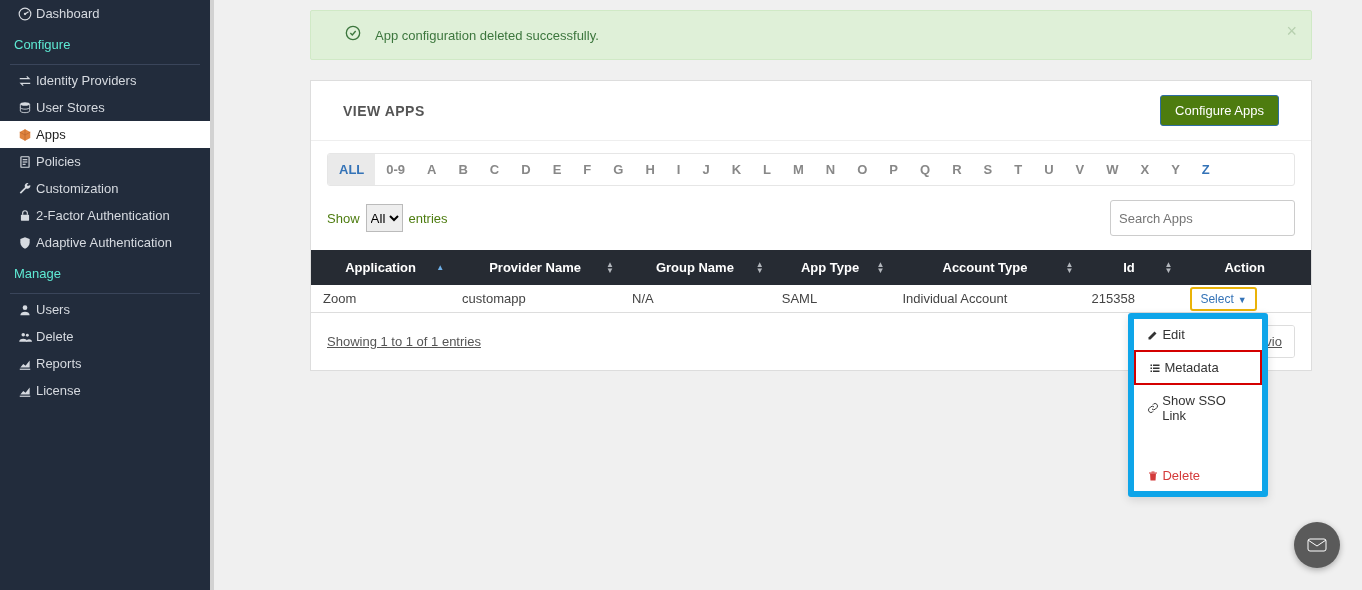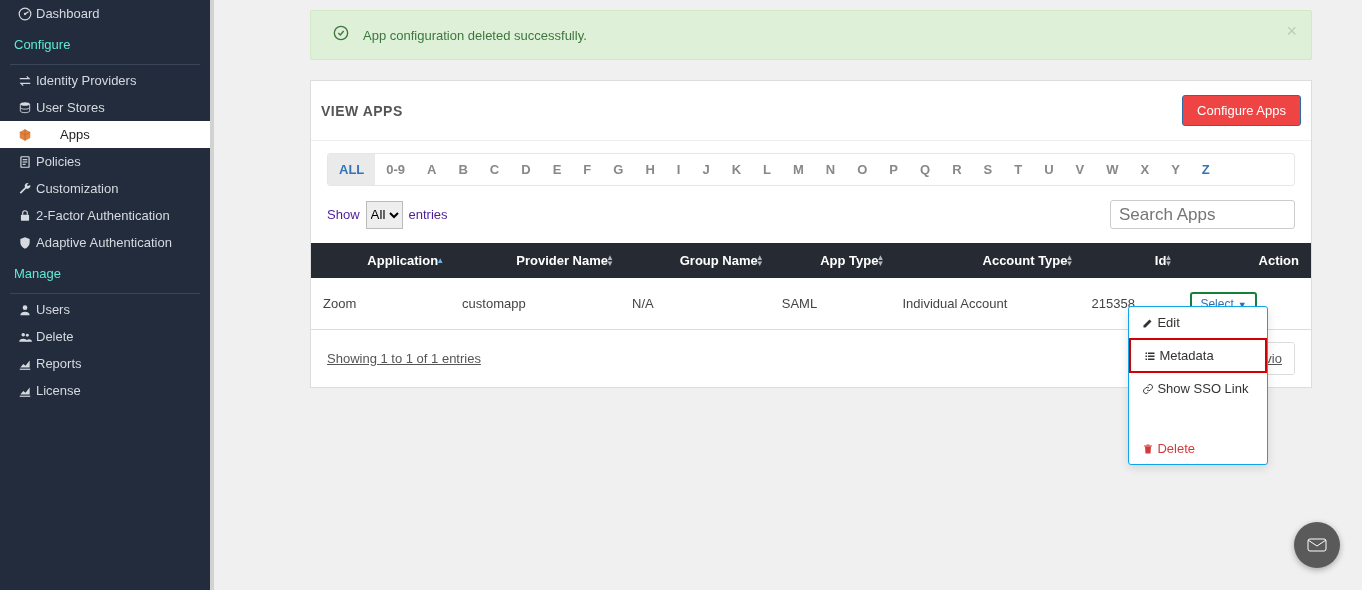--- a/index.html
+++ b/index.html
@@ -1,48 +1,48 @@
 <!DOCTYPE html>
 <html><head>
 <meta charset="utf-8">
 <style>
 * { box-sizing: border-box; margin: 0; padding: 0; }
 body { font-family: Arial, Helvetica, sans-serif; font-size: 13px; background: #f0f0f0; width: 1362px; height: 590px; overflow: hidden; position: relative; }
 .sidebar { width: 210px; height: 590px; background: #222c3c; color: #fff; float: left; position: relative; }
 .sidebar::after { content: ""; position: absolute; right: -4px; top: 0; width: 4px; height: 100%; background: rgba(0,0,0,0.12); }
 .sidebar-item { display: flex; align-items: center; padding: 6px 14px; cursor: pointer; font-size: 13px; color: #d6dae0; }
-.sidebar-item.active { background: #fff; color: #222; gap: 24px; }
+.sidebar-item.active { background: #fff; color: #222; }
 .sidebar-item .ic { width: 22px; display: inline-flex; justify-content: center; color: inherit; }
 .sidebar-section { padding: 10px 14px; color: #5eead4; font-size: 13px; }
 .sidebar-hr { border-top: 1px solid #3a455a; margin: 2px 10px; }
 .main { margin-left: 210px; padding: 10px 50px 0 100px; height: 590px; overflow: hidden; }
-.alert-success { background: #dff0d8; border: 1px solid #d0e9c6; color: #3c763d; padding: 14px 22px; border-radius: 2px; display: flex; align-items: center; position: relative; }
+.alert-success { background: #dff0d8; border: 1px solid #d0e9c6; color: #3c763d; padding: 14px 34px; border-radius: 2px; display: flex; align-items: center; position: relative; }
 .alert-success .check { margin-right: 14px; font-size: 16px; }
 .alert-success .close { position: absolute; right: 14px; top: 10px; color: #b7d0af; cursor: pointer; font-size: 18px; }
 .panel { background: #fff; border: 1px solid #ddd; margin-top: 20px; }
-.panel-head { display: flex; justify-content: space-between; align-items: center; padding: 14px 10px; }
+.panel-head { display: flex; justify-content: space-between; align-items: center; padding: 14px 32px; }
 .panel-title { font-size: 14px; font-weight: bold; color: #555; letter-spacing: .5px; }
-.btn-primary { background: #ef4444; color: #fff; border: 1px solid #2e6da4; padding: 7px 14px; border-radius: 3px; cursor: pointer; font-size: 13px; }
+.btn-primary { background: #4d7c0f; color: #fff; border: 1px solid #2e6da4; padding: 7px 14px; border-radius: 3px; cursor: pointer; font-size: 13px; }
 .panel-body-sep { border-top: 1px solid #eee; }
 .alpha-row { display: flex; border: 1px solid #e6e6e6; border-radius: 3px; margin: 12px 16px 0; overflow: hidden; flex-wrap: nowrap; }
 .alpha-row .cell { flex: 0 0 auto; padding: 8px 11px; color: #888; font-size: 13px; font-weight: 600; cursor: pointer; }
 .alpha-row .cell.active { background: #eaeaea; color: #3473b7; font-weight: bold; }
 .alpha-row .cell.blue { color: #3473b7; font-weight: bold; }
 .controls { display: flex; align-items: center; padding: 14px 16px; }
-.controls .showlabel { color: #4c1d95; }
+.controls .showlabel { color: #4d7c0f; }
 .controls select { margin: 0 6px; height: 28px; border: 1px solid #bbb; background:#eee; }
-.search-input { margin-left: auto; width: 185px; height: 29px; padding: 4px 8px; border: 1px solid #ccc; border-radius: 3px; font-size: 17px; }
+.search-input { margin-left: auto; width: 185px; height: 36px; padding: 4px 8px; border: 1px solid #ccc; border-radius: 3px; font-size: 13px; }
 table.data { width: calc(100% - 0px); border-collapse: collapse; }
-table.data thead th { background: #262b33; color: #fff; text-align: right; padding: 10px 12px; font-weight: 600; font-size: 13px; position: relative; }
+table.data thead th { background: #262b33; color: #fff; text-align: center; padding: 10px 12px; font-weight: 600; font-size: 13px; position: relative; }
 table.data thead th .sort { position: absolute; right: 6px; top: 50%; transform: translateY(-50%); display: flex; flex-direction: column; line-height: 6px; font-size: 8px; color: #b3b7bd; }
 table.data thead th .sort.up { color: #6fb1ea; }
-table.data tbody td { padding: 18px 12px; border-bottom: 1px solid #ddd; color: #444; font-size: 13px; }
-.select-btn { color: #3473b7; border: 2px solid #15803d; background:#fff; padding: 3px 8px; border-radius: 3px; cursor: pointer; font-size: 12px; }
+table.data tbody td { padding: 6px 12px; border-bottom: 1px solid #ddd; color: #444; font-size: 13px; }
+.select-btn { color: #3473b7; border: 2px solid #eab308; background:#fff; padding: 3px 8px; border-radius: 3px; cursor: pointer; font-size: 12px; }
 .select-btn .caret { margin-left: 4px; font-size: 9px; }
-.dropdown { position: absolute; background: #fff; border: 1px solid #0ea5e9; border-radius: 3px; box-shadow: 0 3px 10px rgba(0,0,0,.12); width: 140px; z-index: 50; }
+.dropdown { position: absolute; background: #fff; border: 6px solid #0ea5e9; border-radius: 3px; box-shadow: 0 3px 10px rgba(0,0,0,.12); width: 140px; z-index: 50; }
 .dropdown .dd-item { padding: 8px 10px; cursor: pointer; display: flex; align-items: center; font-size: 13px; color: #333; }
 .dropdown .dd-item.highlight { border: 2px solid #d40000; }
 .dropdown .dd-item.delete { color: #d43a3a; margin-top: 29px; }
 .dropdown .dd-item .dd-ic { width: 18px; display: inline-flex; justify-content: center; }
 .footer-row { display: flex; align-items: center; padding: 12px 16px; color: #555; font-size: 13px; text-decoration: underline; }
 .pager { margin-left: auto; display: flex; border: 1px solid #ddd; border-radius: 3px; overflow: hidden; }
 .pager .p-btn { padding: 8px 12px; border-right: 1px solid #ddd; color: #555; cursor: pointer; background: #fff; }
 .pager .p-btn:last-child { border-right: none; }
 .chat-bubble { position: absolute; right: 22px; bottom: 22px; width: 46px; height: 46px; border-radius: 50%; background: #5a5a5a; display: flex; align-items: center; justify-content: center; box-shadow: 0 2px 6px rgba(0,0,0,.3); cursor: pointer; }
 .chat-bubble svg { stroke: #fff; fill: none; }

